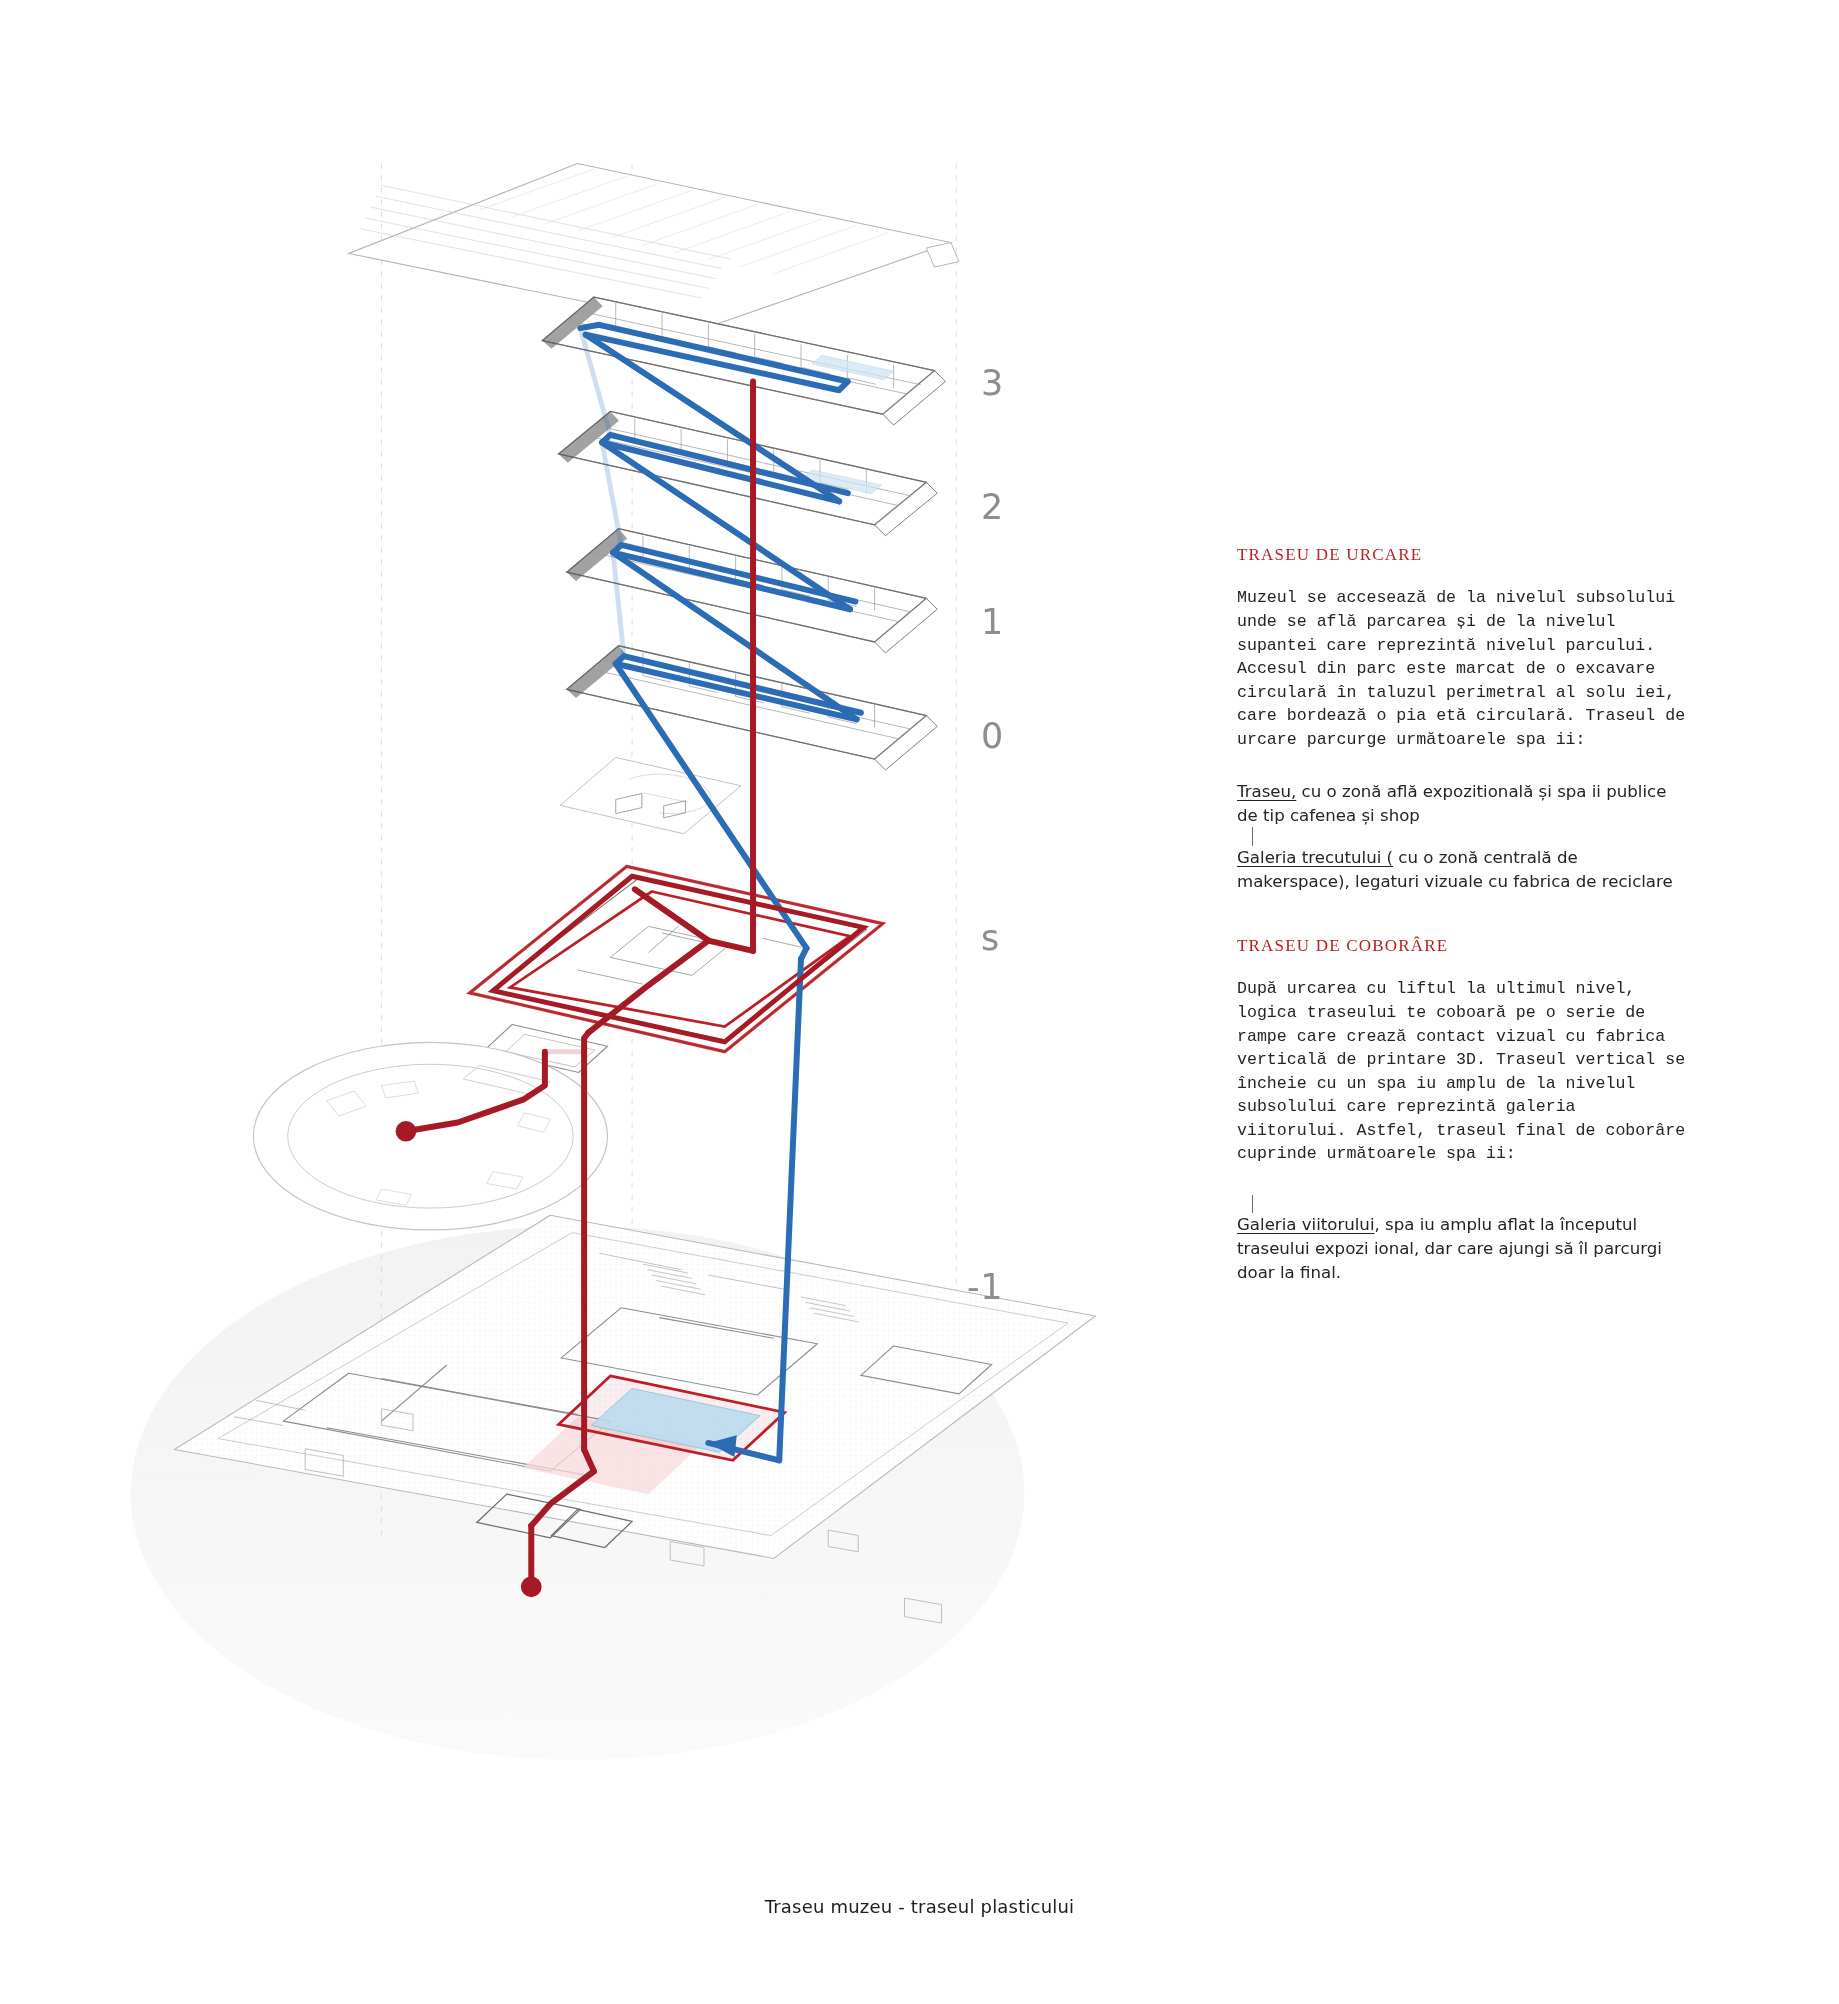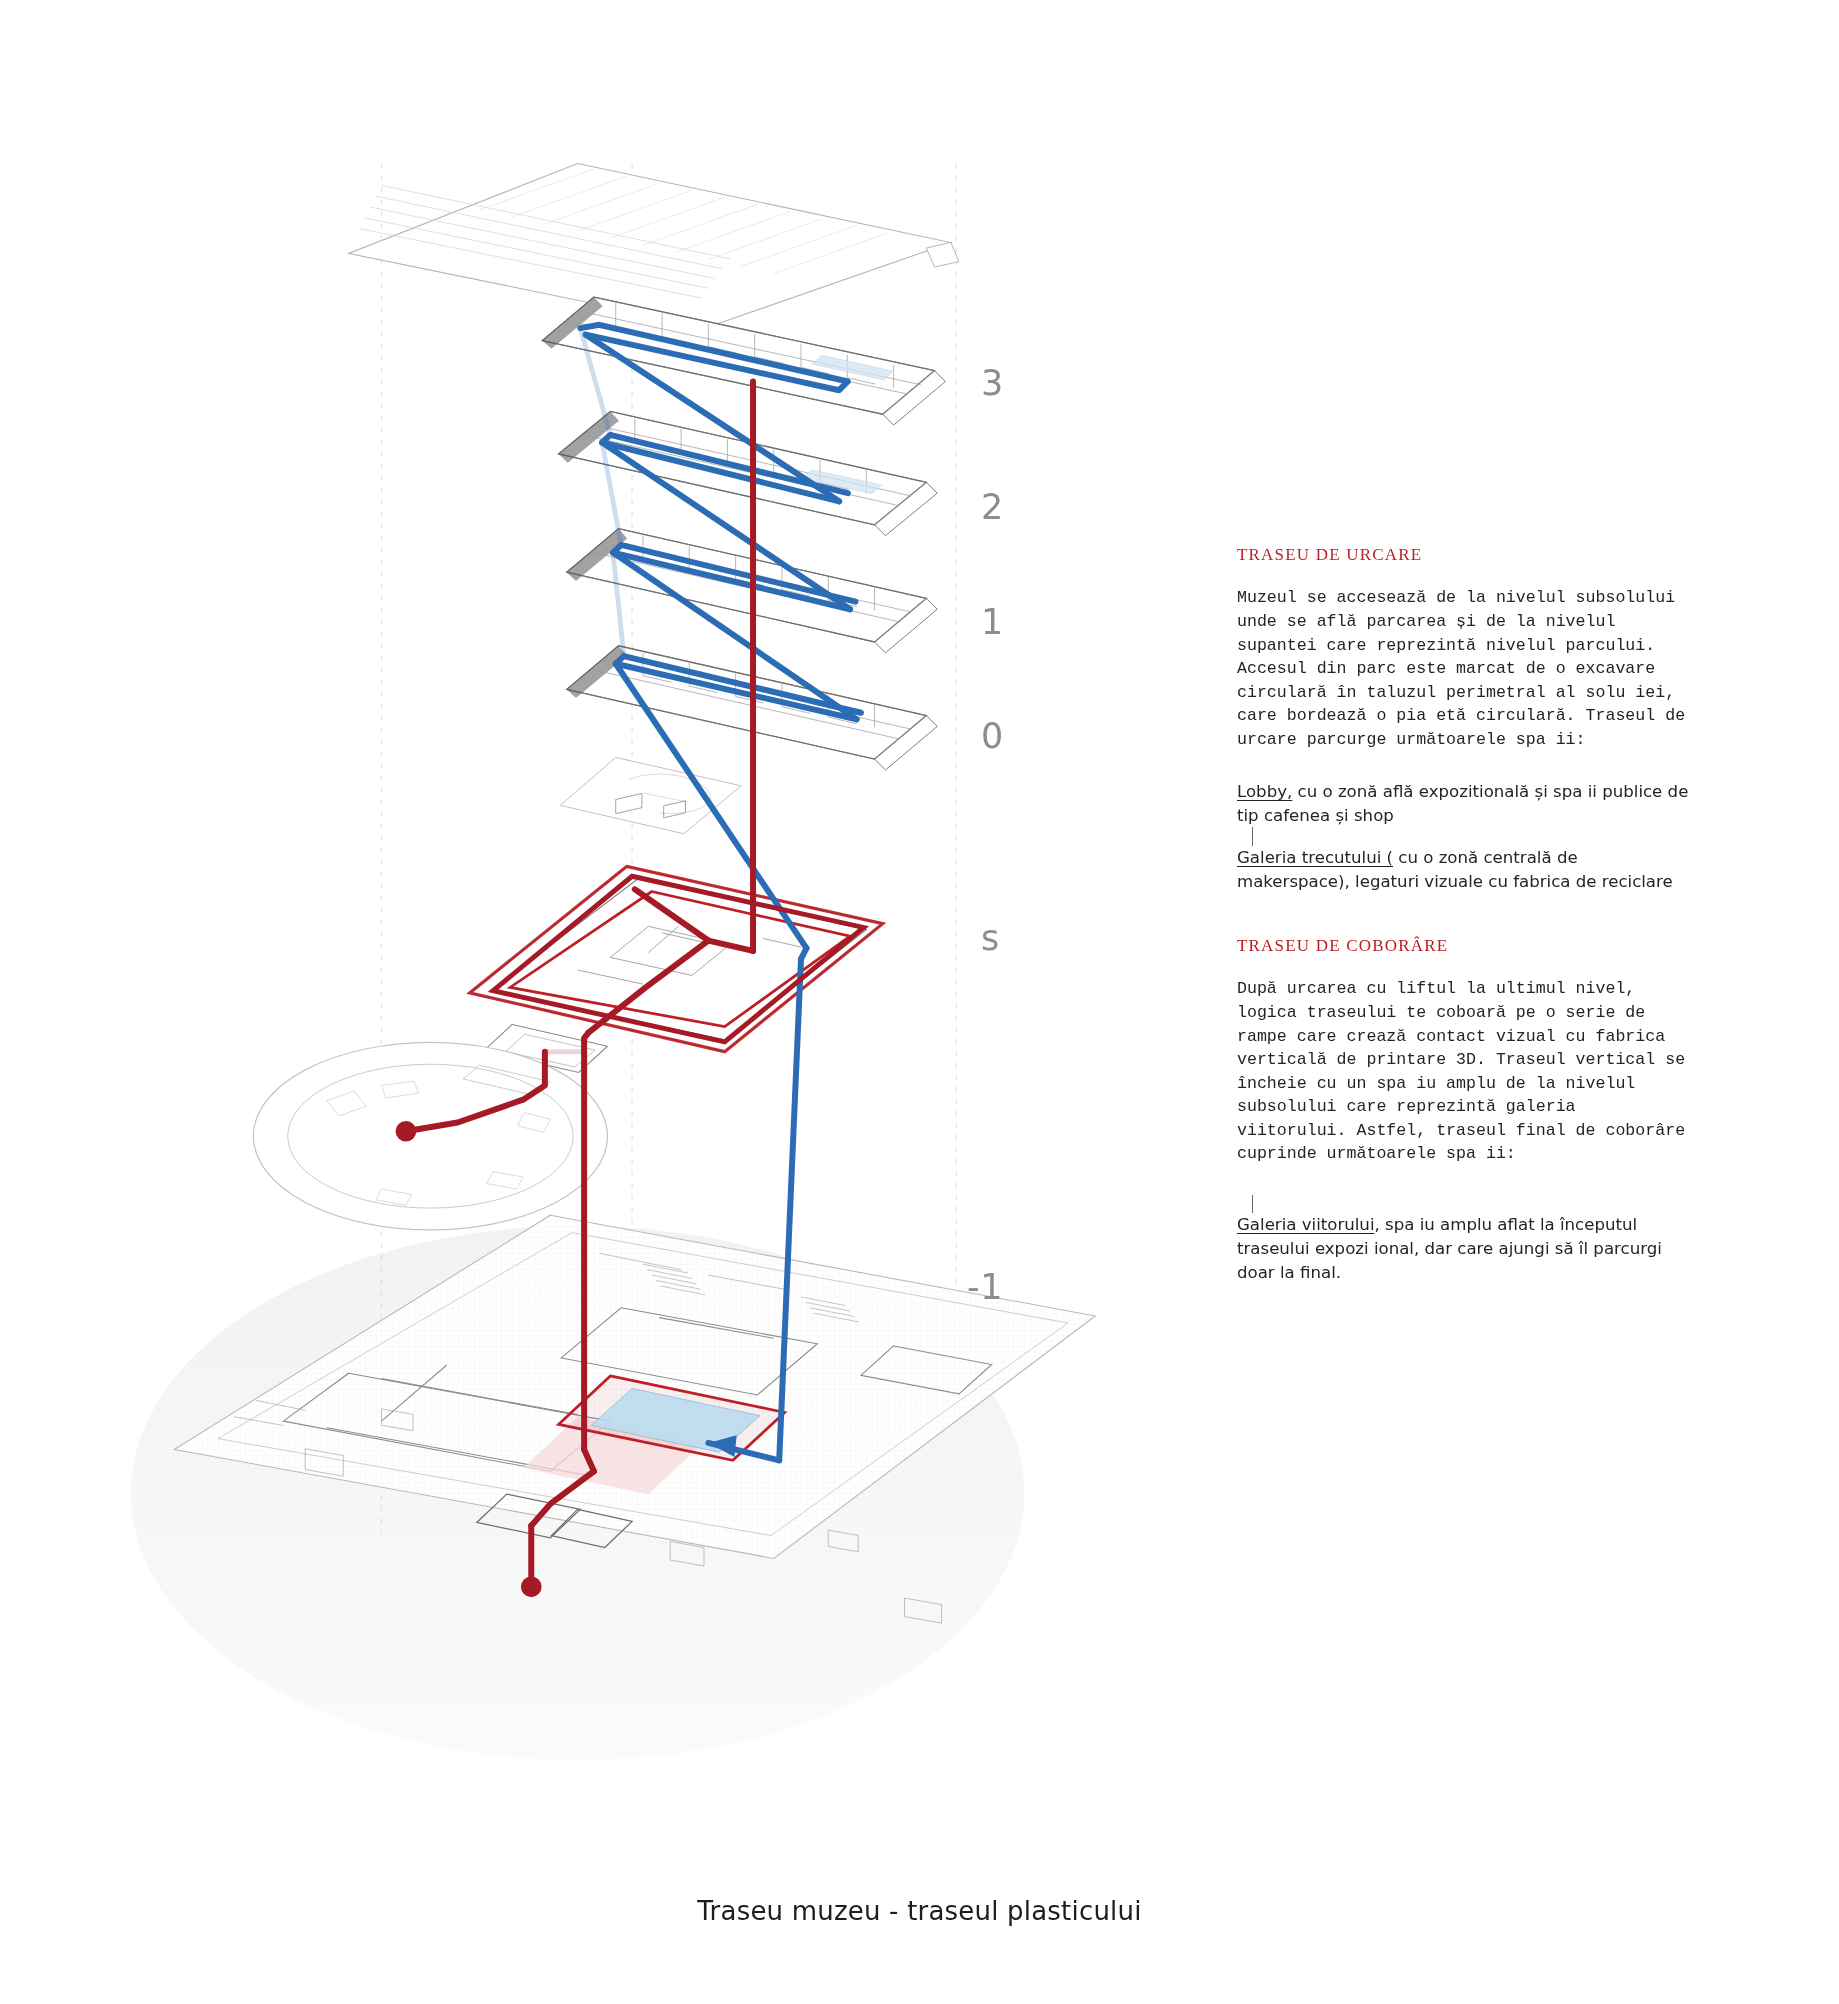--- a/index.html
+++ b/index.html
@@ -91,21 +91,21 @@
     width: 0;
   }
 
   
   #caption {
     position: absolute;
     left: 0;
     top: 1896px;
     width: 1839px;
     text-align: center;
-    font-size: 26px;
+    font-size: 18px;
     color: #1d1d1d;
     letter-spacing: 0.2px;
   }
 </style>
 </head>
 <body>
 
 <div id="page">
 
   <div id="diagram">
@@ -402,21 +402,21 @@
 
   <div id="text-panel">
 
     <h2 class="section-heading up">TRASEU DE URCARE</h2>
 
     <p class="body-text">Muzeul se accesează de la nivelul subsolului unde se află parcarea și de la nivelul supantei care reprezintă nivelul parcului. Accesul din parc este marcat de o excavare circulară în taluzul perimetral al solu iei, care bordează o pia etă circulară. Traseul de urcare parcurge următoarele spa ii:</p>
 
     <div class="spacer-md"></div>
 
     <div class="item-block">
-      <span class="item-underline">Lobby,</span><span> cu o zonă află expozitională și spa ii publice de tip cafenea și shop</span>
+      <span class="item-underline">Traseu,</span><span> cu o zonă află expozitională și spa ii publice de tip cafenea și shop</span>
     </div>
 
     <span class="tick"></span>
 
     <div class="item-block">
       <span class="item-underline">Galeria trecutului (</span><span> cu o zonă centrală de makerspace), legaturi vizuale cu fabrica de reciclare</span>
     </div>
 
     <div class="spacer-lg"></div>
 

